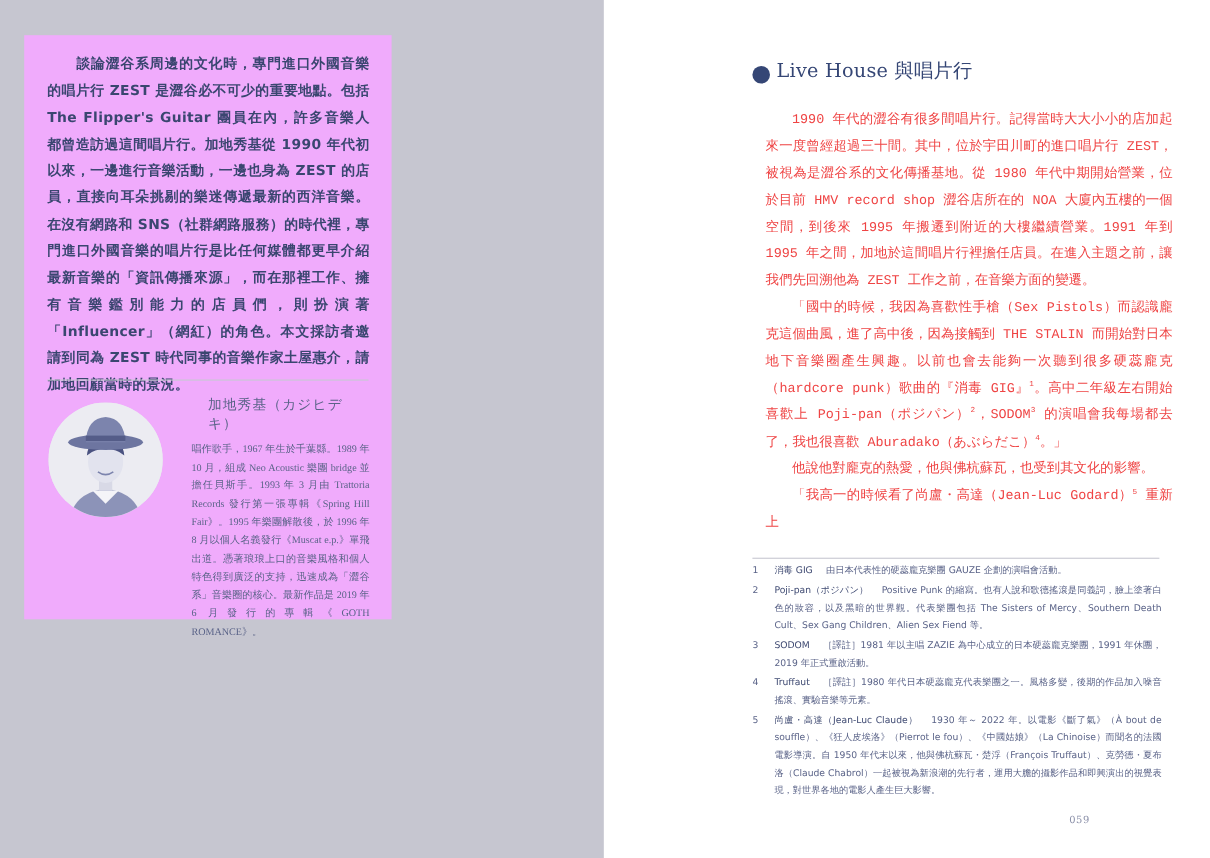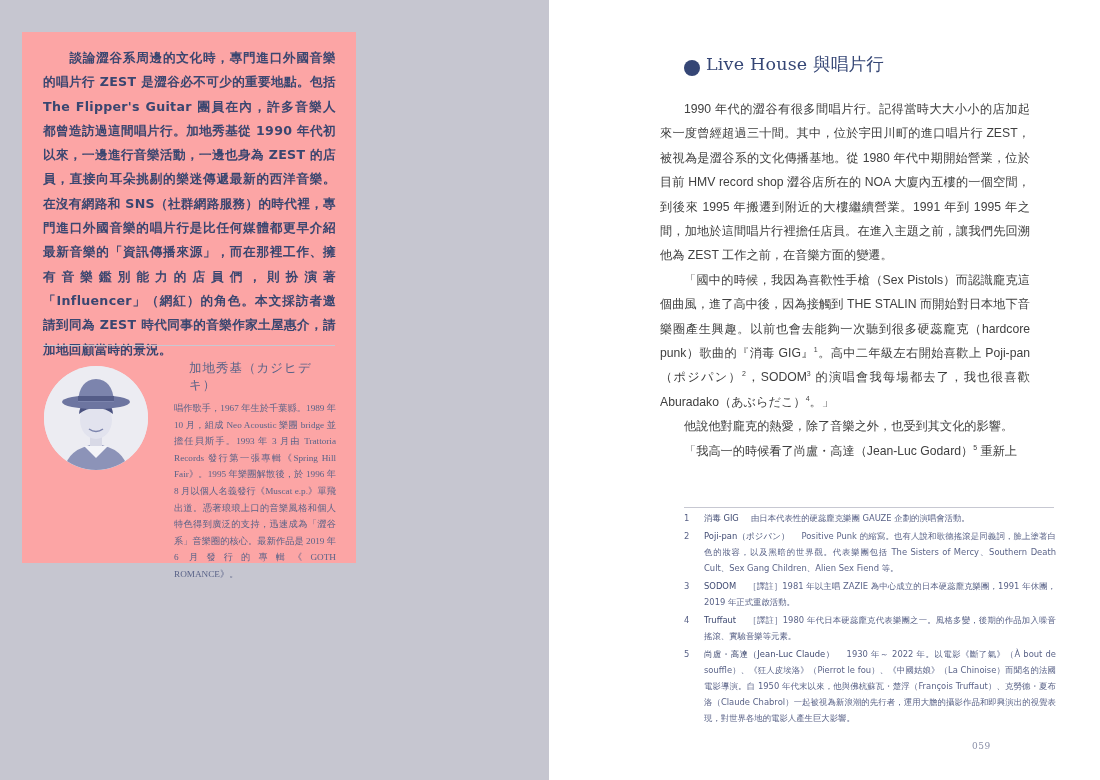--- a/index.html
+++ b/index.html
@@ -1,30 +1,30 @@
 <!DOCTYPE html>
 <html><head>
 <meta charset="utf-8">
 <style>
   html, body { margin:0; padding:0; }
   body { width:1100px; height:780px; overflow:hidden; position:relative; background:#ffffff; font-family:"DejaVu Sans", sans-serif; }
   .left-page { position:absolute; left:0; top:0; width:549px; height:780px; background:#c6c6d0; }
   .right-page { position:absolute; left:549px; top:0; width:551px; height:780px; background:#ffffff; }
-  .intro-card { position:absolute; left:22px; top:32px; width:334px; height:531px; background:#fca5a5; box-sizing:border-box; padding:14px 20px 0 21px; }
+  .intro-card { position:absolute; left:22px; top:32px; width:334px; height:531px; background:#f0abfc; box-sizing:border-box; padding:14px 20px 0 21px; }
   .intro-text { font-family:"DejaVu Sans", sans-serif; font-weight:bold; font-size:12.6px; line-height:24.3px; color:#3a4670; text-align:justify; margin:0; letter-spacing:0.3px; }
   .intro-text .indent { display:inline-block; width:26px; }
   .card-divider { position:absolute; left:21px; right:21px; top:313px; height:0; border-top:1.5px solid #c7c8d2; }
   .portrait { position:absolute; left:22px; top:334px; width:104px; height:104px; border-radius:50%; overflow:hidden; background:#e8e8ef; }
   .bio-block { position:absolute; left:152px; top:328px; width:162px; }
   .bio-name { font-family:Liberation Sans, sans-serif; font-size:12.5px; color:#5a6388; margin:0 0 6px 15px; letter-spacing:1px; }
   .bio-text { font-family:Liberation Serif, serif; font-size:9.2px; line-height:16.6px; color:#5a6388; margin:0; text-align:justify; }
   .section-heading { position:absolute; left:684px; top:52px; display:flex; align-items:flex-end; }
   .heading-dot { width:16px; height:16px; border-radius:50%; background:#354675; margin-right:6px; }
   .heading-text { font-family:"DejaVu Serif", serif; font-size:17.5px; color:#354675; letter-spacing:0.2px; }
-  .body-text { position:absolute; left:660px; top:97px; width:370px; font-family:Liberation Sans, sans-serif; font-size:12.2px; line-height:24.4px; color:#404040; text-align:justify; }
+  .body-text { position:absolute; left:696px; top:97px; width:370px; font-family:Liberation Mono, monospace; font-size:12.2px; line-height:24.4px; color:#ef4444; text-align:justify; }
   .body-text p { margin:0; text-indent:24px; }
   .fn-divider { position:absolute; left:684px; top:507px; width:370px; border-top:1.5px solid #c7c8d2; }
   .footnotes { position:absolute; left:684px; top:510px; width:372px; font-family:"DejaVu Sans", sans-serif; font-size:8.4px; line-height:16.2px; color:#5a6388; }
   .fn { display:flex; margin-bottom:1.5px; }
   .fn-num { width:20px; flex:0 0 20px; }
   .fn-body { flex:1; text-align:justify; }
   .fn-term { font-weight:normal; color:#3f4a72; margin-right:12px; }
   .page-number { position:absolute; left:972px; top:741px; font-family:"DejaVu Serif", serif; font-size:9px; color:#8a8fa8; letter-spacing:0.5px; }
   sup { font-size:7px; vertical-align:super; line-height:0; }
 </style>
@@ -61,21 +61,21 @@
 <div class="right-page"></div>
 
 <div class="section-heading">
   <span class="heading-dot"></span>
   <span class="heading-text">Live House 與唱片行</span>
 </div>
 
 <div class="body-text">
   <p>1990 年代的澀谷有很多間唱片行。記得當時大大小小的店加起來一度曾經超過三十間。其中，位於宇田川町的進口唱片行 ZEST，被視為是澀谷系的文化傳播基地。從 1980 年代中期開始營業，位於目前 HMV record shop 澀谷店所在的 NOA 大廈內五樓的一個空間，到後來 1995 年搬遷到附近的大樓繼續營業。1991 年到 1995 年之間，加地於這間唱片行裡擔任店員。在進入主題之前，讓我們先回溯他為 ZEST 工作之前，在音樂方面的變遷。</p>
   <p><span>「國中的時候，我因為喜歡性手槍（Sex Pistols）而認識龐克這個曲風，進了高中後，因為接觸到 THE STALIN 而開始對日本地下音樂圈產生興趣。以前也會去能夠一次聽到很多硬蕊龐克（hardcore punk）歌曲的『消毒 GIG』</span><sup>1</sup><span>。高中二年級左右開始喜歡上 Poji-pan（ポジパン）</span><sup>2</sup><span>，SODOM</span><sup>3</sup><span> 的演唱會我每場都去了，我也很喜歡 Aburadako（あぶらだこ）</span><sup>4</sup><span>。」</span></p>
-  <p>他說他對龐克的熱愛，除了音樂之外，也受到其文化的影響。</p>
+  <p>他說他對龐克的熱愛，他與佛杭蘇瓦，也受到其文化的影響。</p>
   <p><span>「我高一的時候看了尚盧・高達（Jean-Luc Godard）</span><sup>5</sup><span> 重新上</span></p>
 </div>
 
 <div class="fn-divider"></div>
 
 <div class="footnotes">
   <div class="fn">
     <span class="fn-num">1</span>
     <span class="fn-body"><span class="fn-term">消毒 GIG</span><span>由日本代表性的硬蕊龐克樂團 GAUZE 企劃的演唱會活動。</span></span>
   </div>

